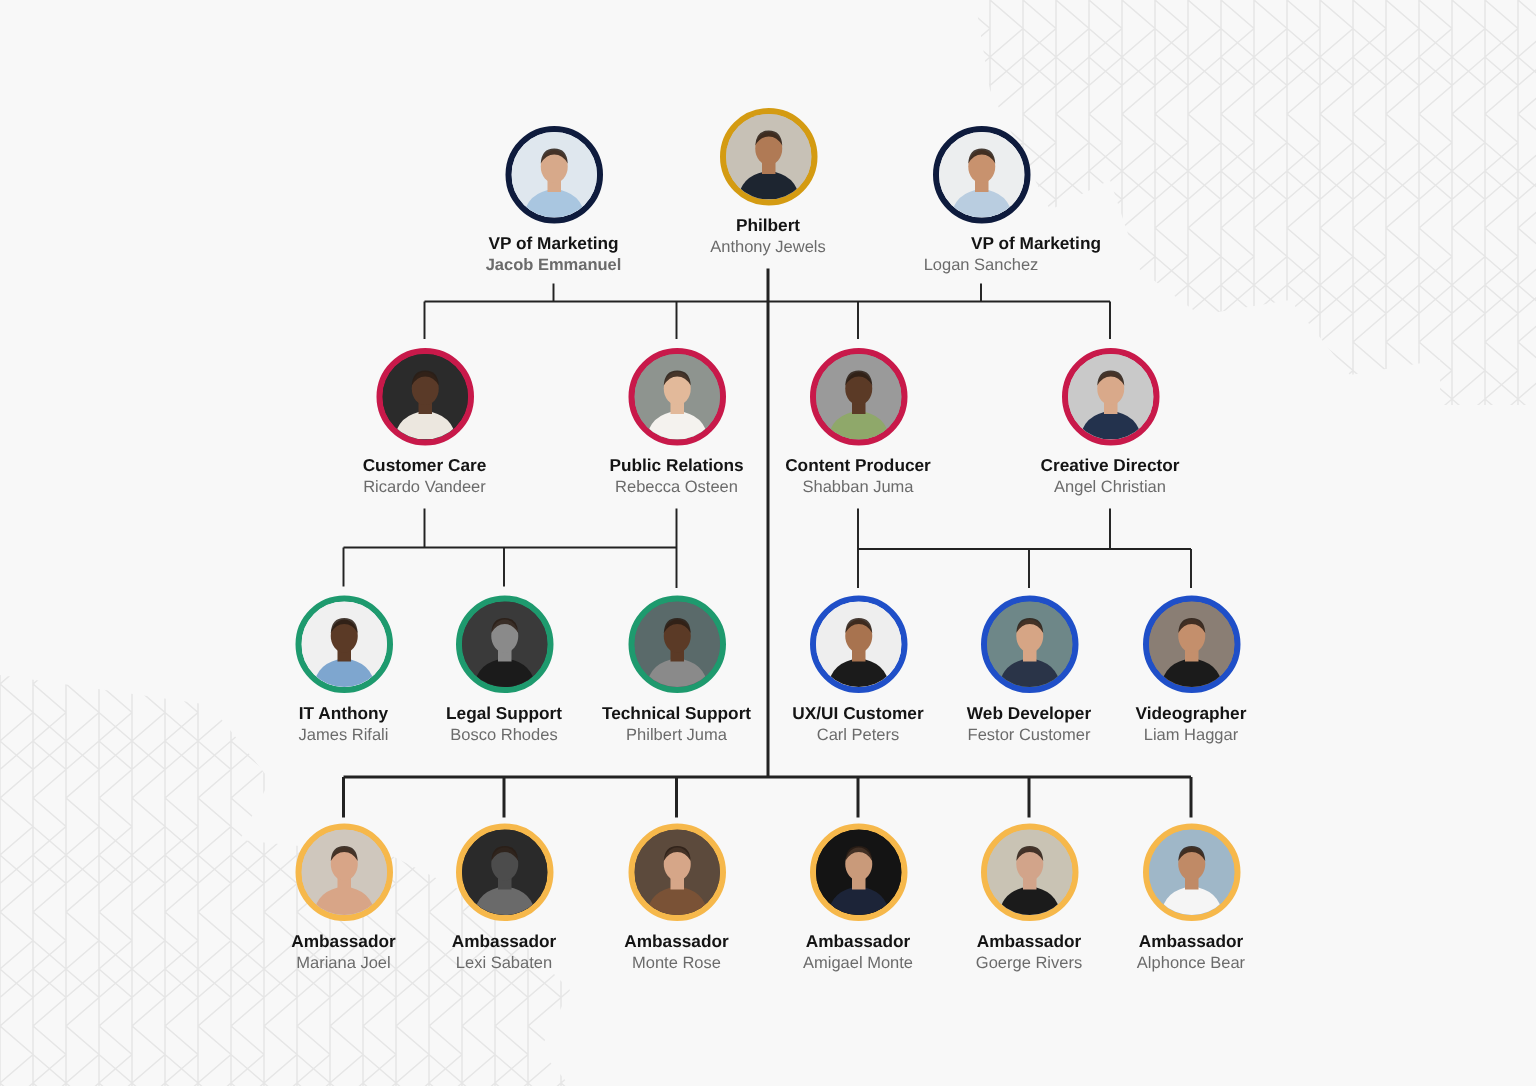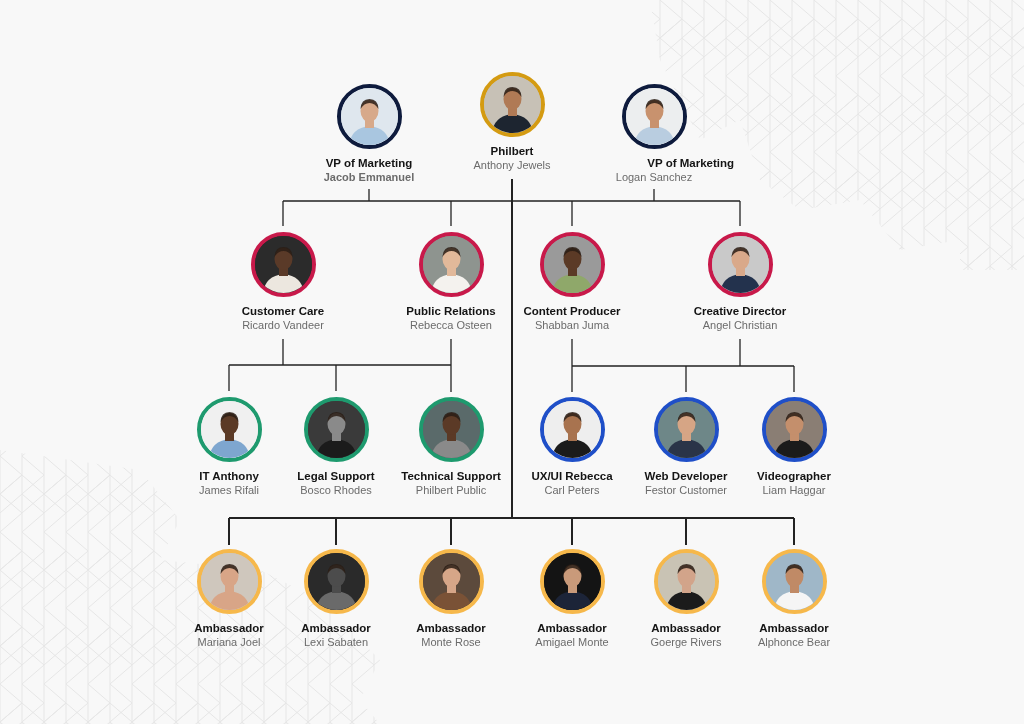--- a/index.html
+++ b/index.html
@@ -194,33 +194,33 @@
         <div class="avatar" style="width: 65px; height: 65px; left: 47.5px; top: 0px; border: 4px solid rgb(30, 154, 110); background: rgb(90, 106, 106);">
           <svg class="face" viewBox="0 0 57 57">
             <rect width="57" height="57" fill="#5a6a6a"></rect>
             <path d="M8 57 Q10 40 28.5 38 Q47 40 49 57 Z" fill="#8a8a8a"></path>
             <rect x="24" y="30" width="9" height="10" fill="#5b3a26"></rect>
             <ellipse cx="28.5" cy="23" rx="9" ry="11" fill="#5b3a26"></ellipse>
             <path d="M19.5 21 Q20 11 28.5 11 Q37 11 37.5 21 Q34 15 28.5 15 Q23 15 19.5 21 Z" fill="#2a1d15" opacity="0.85"></path>
           </svg>
         </div>
         <div class="role" style="top: 73px;">Technical Support</div>
-        <div class="name" style="top: 87px;">Philbert Public</div>
+        <div class="name" style="top: 87px;">Philbert Juma</div>
       </div>
       <div class="node" style="left: 492px; top: 396.5px; height: 110px;">
         <div class="avatar" style="width: 65px; height: 65px; left: 47.5px; top: 0px; border: 4px solid rgb(31, 79, 200); background: rgb(238, 238, 238);">
           <svg class="face" viewBox="0 0 57 57">
             <rect width="57" height="57" fill="#eeeeee"></rect>
             <path d="M8 57 Q10 40 28.5 38 Q47 40 49 57 Z" fill="#1b1b1b"></path>
             <rect x="24" y="30" width="9" height="10" fill="#a8734f"></rect>
             <ellipse cx="28.5" cy="23" rx="9" ry="11" fill="#a8734f"></ellipse>
             <path d="M19.5 21 Q20 11 28.5 11 Q37 11 37.5 21 Q34 15 28.5 15 Q23 15 19.5 21 Z" fill="#2a1d15" opacity="0.85"></path>
           </svg>
         </div>
-        <div class="role" style="top: 73px;">UX/UI Rebecca</div>
+        <div class="role" style="top: 73px;">UX/UI Customer</div>
         <div class="name" style="top: 87px;">Carl Peters</div>
       </div>
       <div class="node" style="left: 606px; top: 396.5px; height: 110px;">
         <div class="avatar" style="width: 65px; height: 65px; left: 47.5px; top: 0px; border: 4px solid rgb(31, 79, 200); background: rgb(110, 135, 136);">
           <svg class="face" viewBox="0 0 57 57">
             <rect width="57" height="57" fill="#6e8788"></rect>
             <path d="M8 57 Q10 40 28.5 38 Q47 40 49 57 Z" fill="#2a3448"></path>
             <rect x="24" y="30" width="9" height="10" fill="#d6a585"></rect>
             <ellipse cx="28.5" cy="23" rx="9" ry="11" fill="#d6a585"></ellipse>
             <path d="M19.5 21 Q20 11 28.5 11 Q37 11 37.5 21 Q34 15 28.5 15 Q23 15 19.5 21 Z" fill="#2a1d15" opacity="0.85"></path>

